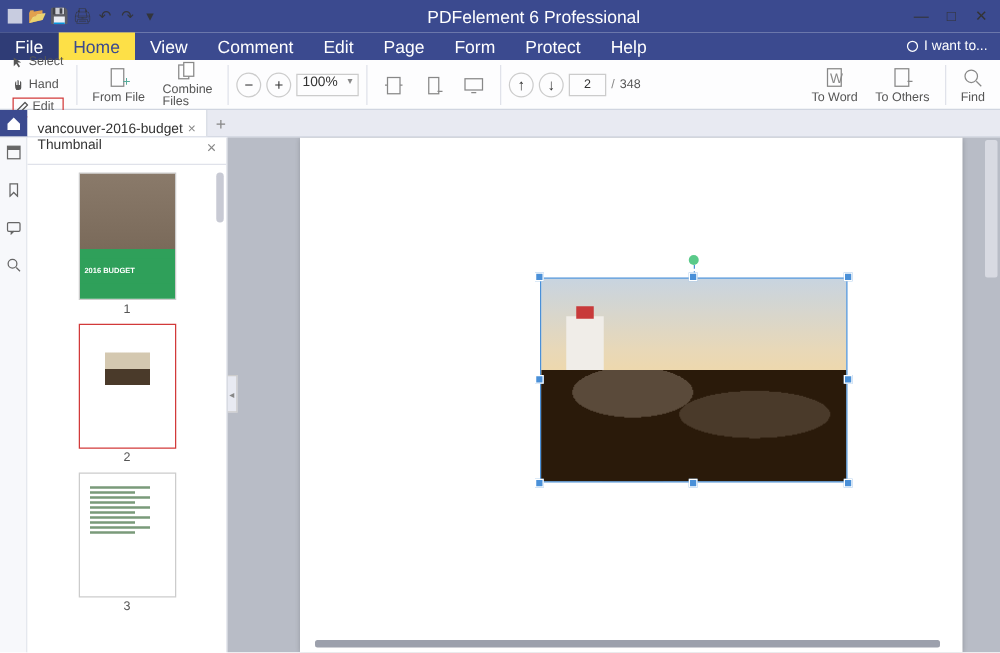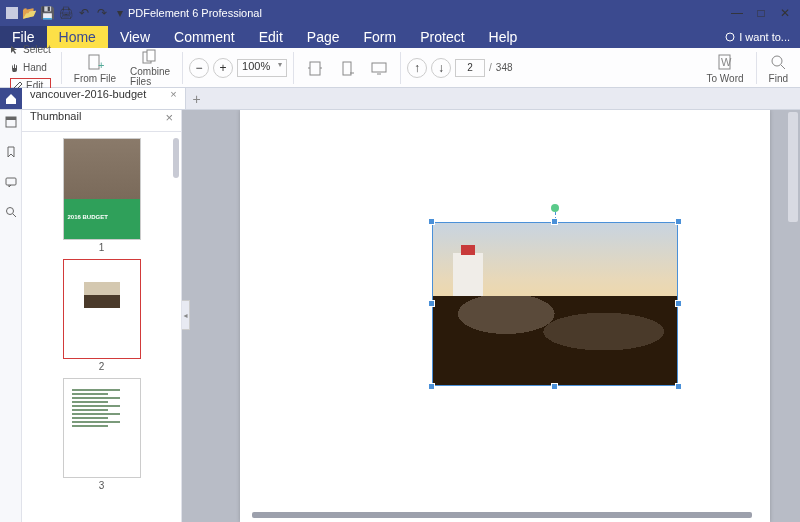--- a/index.html
+++ b/index.html
@@ -2,21 +2,21 @@
 <html><head>
 <meta charset="utf-8">
 <style>
 *{box-sizing:border-box;margin:0;padding:0;font-family:"Segoe UI",Arial,sans-serif;font-size:11px;color:#333;user-select:none}
 body{width:800px;height:522px;background:#fff;overflow:hidden;position:relative}
 
 
 .tb{height:26px;background:#3b4a8f;display:flex;align-items:center;padding:0 4px;color:#fff}
 .tb .qat{display:flex;gap:2px;align-items:center}
 .tb .qat span{width:16px;height:16px;display:flex;align-items:center;justify-content:center;font-size:12px;opacity:.9}
-.tb .title{flex:1;font-size:11px;color:#fff}
+.tb .title{flex:1;text-align:center;font-size:14px;color:#fff}
 .tb .wctrl{display:flex;gap:2px}
 .tb .wctrl span{width:22px;height:18px;display:flex;align-items:center;justify-content:center;font-size:12px}
 
 .menu{height:22px;background:#3b4a8f;display:flex;align-items:stretch;color:#fff}
 .menu .mi{padding:0 12px;display:flex;align-items:center;font-size:14px;color:#fff}
 .menu .mi.file{background:#2f3c76}
 .menu .mi.active{background:#fde047;color:#3b4a8f}
 .menu .spacer{flex:1}
 .menu .want{display:flex;align-items:center;gap:4px;padding:0 10px;font-size:11px;color:#fff}
 
@@ -34,21 +34,21 @@
 .zbtn{width:20px;height:20px;border:1px solid #ccc;border-radius:50%;display:flex;align-items:center;justify-content:center;font-size:12px}
 .zval{width:50px;height:18px;border:1px solid #ccc;display:flex;padding:0 4px;font-size:10px}
 .zval .dd{margin-left:auto;font-size:8px;color:#888}
 .pagebox{width:30px;height:18px;border:1px solid #ccc;display:flex;align-items:center;justify-content:center;font-size:10px}
 .rgap{flex:1}
 .editbtn{border:1px solid #d23a3a;padding:0 2px}
 
 
 .tabs{height:22px;background:#e8eaf2;display:flex;align-items:stretch;border-bottom:1px solid #d0d5e0}
 .tabs .home{width:22px;background:#3b4a8f;display:flex;align-items:center;justify-content:center}
-.tabs .tab{background:#fff;border-right:1px solid #d0d5e0;display:flex;align-items:flex-start;padding:0 8px;gap:24px;font-size:11px}
+.tabs .tab{background:#fff;border-right:1px solid #d0d5e0;display:flex;align-items:flex-end;padding:0 8px;gap:4px;font-size:11px}
 .tabs .tab .x{font-size:11px;color:#888}
 .tabs .add{width:22px;display:flex;align-items:center;justify-content:center;color:#888;font-size:14px}
 
 
 .main{display:flex;height:412px}
 .sidebar{width:22px;background:#f7f8fb;border-right:1px solid #e0e2ea;display:flex;flex-direction:column;align-items:center;padding-top:4px;gap:14px}
 .sidebar span{width:16px;height:16px;display:flex;align-items:center;justify-content:center;color:#666}
 
 .thumbpane{width:160px;border-right:1px solid #e0e2ea;display:flex;flex-direction:column;background:#fff}
 .thumbhdr{height:22px;border-bottom:1px solid #e0e2ea;display:flex;align-items:flex-start;padding:0 8px;font-size:11px}
@@ -221,20 +221,29 @@
   </div>
   <div class="rgap"></div>
   <div class="bigbtn">
     <div class="icn">
         <svg width="18" height="18">
           <rect x="3" y="2" width="11" height="14" fill="none" stroke="#888"></rect>
           <text x="5" y="13" font-size="9" fill="#888">W</text>
         </svg>
       </div>
     <div class="txt">To Word</div>
+  </div>
+  <div class="bigbtn">
+    <div class="icn">
+        <svg width="18" height="18">
+          <rect x="3" y="2" width="11" height="14" fill="none" stroke="#888"></rect>
+          <path d="M13 12 L17 12" stroke="#888"></path>
+        </svg>
+      </div>
+    <div class="txt">To Others</div>
   </div>
   <div class="sep"></div>
   <div class="bigbtn">
     <div class="icn">
         <svg width="18" height="18">
           <circle cx="8" cy="8" r="5" fill="none" stroke="#888"></circle>
           <path d="M12 12 L16 16" stroke="#888"></path>
         </svg>
       </div>
     <div class="txt">Find</div>

